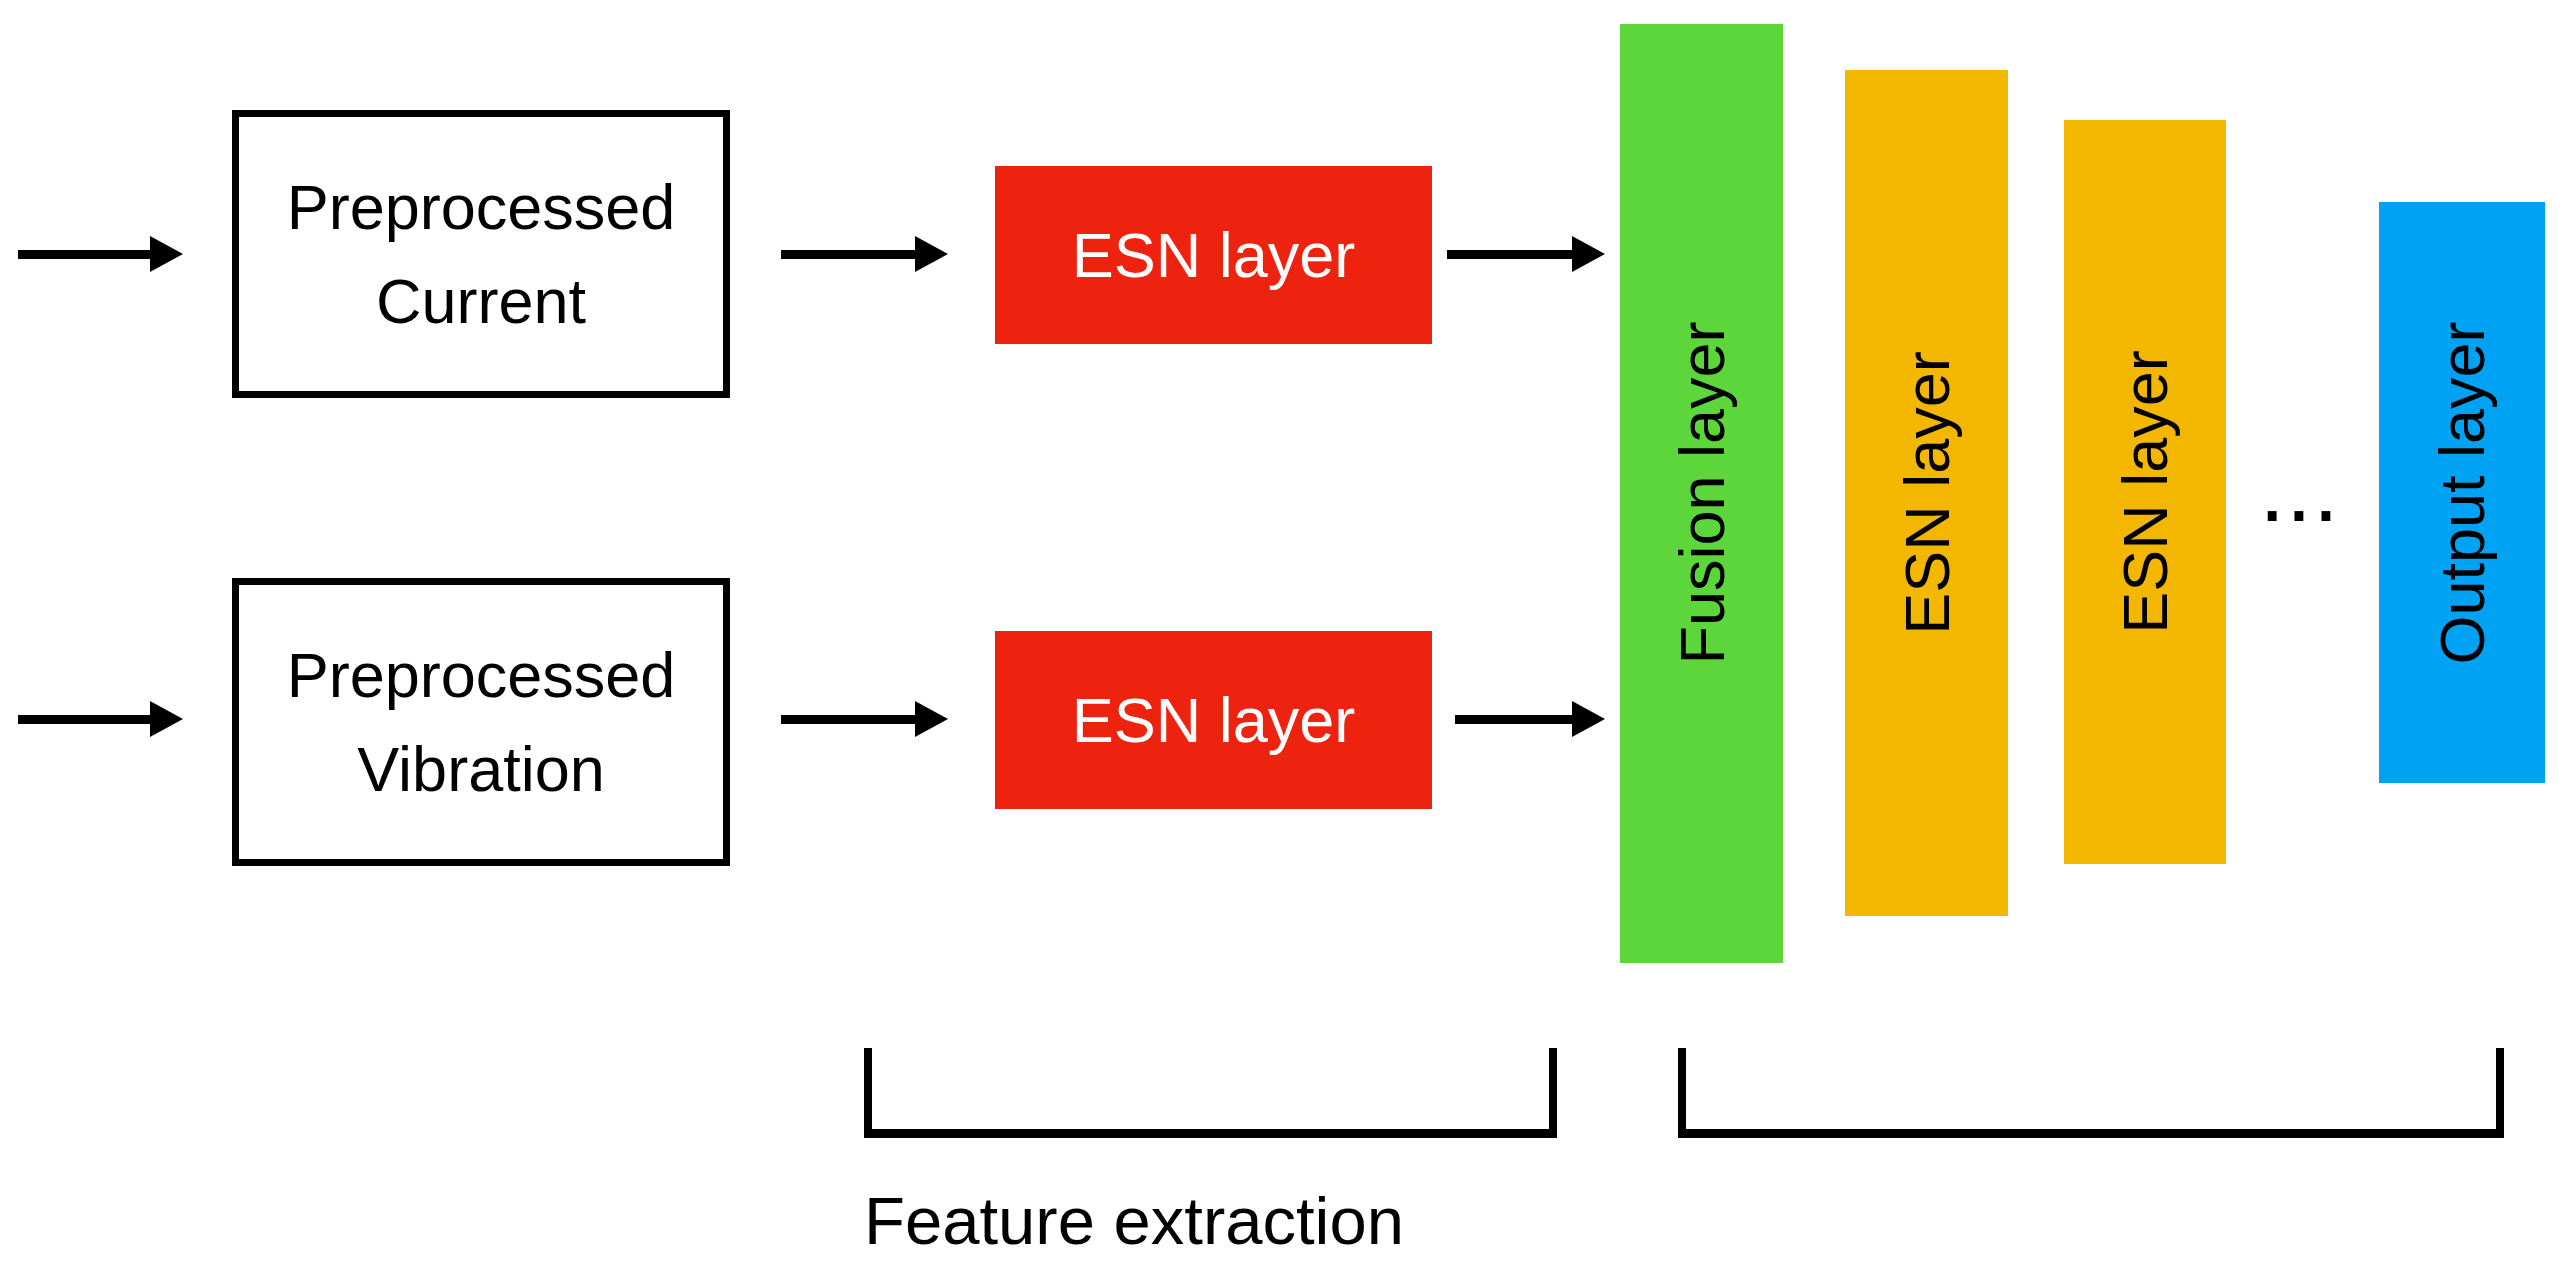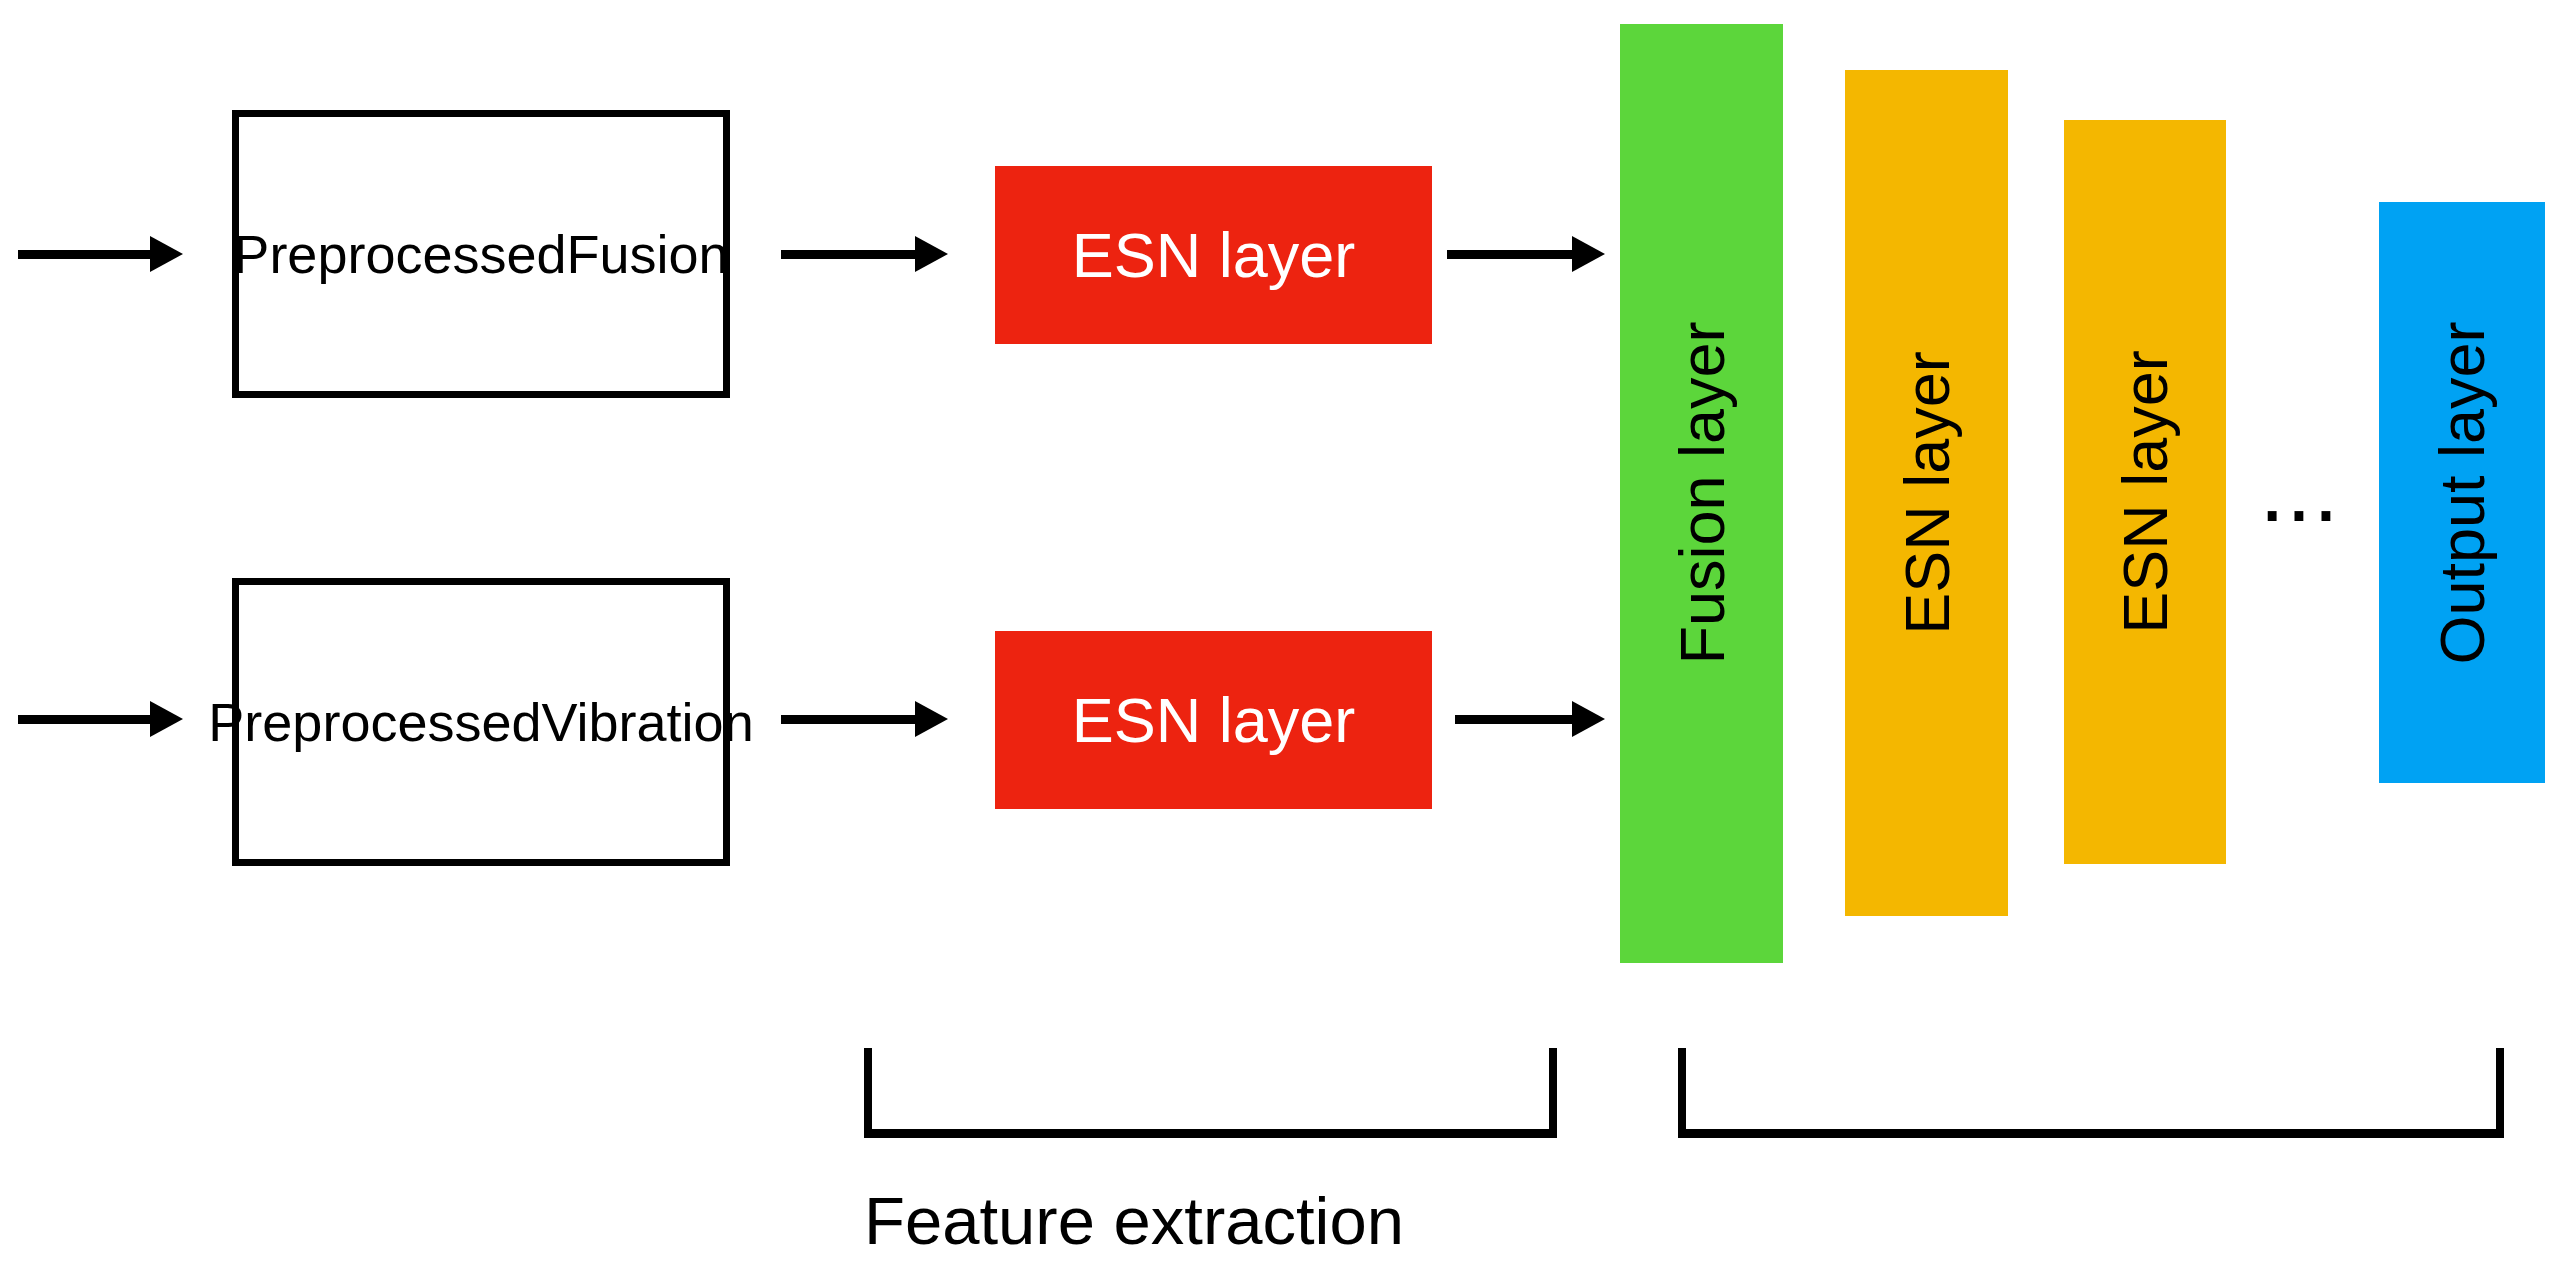--- a/index.html
+++ b/index.html
@@ -3,22 +3,22 @@
 <meta charset="utf-8">
 <style>
   html,body{margin:0;padding:0;background:#ffffff;}
   #canvas{
     position:relative;width:2576px;height:1280px;background:#ffffff;overflow:hidden;
     font-family:"Liberation Sans", sans-serif;color:#000;
   }
   
   .iobox{
     position:absolute;box-sizing:border-box;background:#ffffff;border:7.8px solid #000;
-    display:flex;flex-direction:row;align-items:center;justify-content:center;
-    font-size:54px;line-height:1.5;text-align:center;
+    display:flex;flex-direction:column;align-items:center;justify-content:center;
+    font-size:63px;line-height:1.5;text-align:center;
   }
   .redbox{
     position:absolute;display:flex;align-items:center;justify-content:center;
     color:#ffffff;font-size:63px;
   }
   .col{position:absolute;}
   .vlabel{
     position:absolute;left:50%;top:50%;
     transform:translate(-50%,-50%) rotate(-90deg);
     white-space:nowrap;font-size:63px;color:#000;
@@ -55,21 +55,21 @@
     <div class="shaft"></div>
     <div class="head"></div>
   </div>
   <div class="arrow" style="left:17.6px;top:701px;width:165px;">
     <div class="shaft"></div>
     <div class="head"></div>
   </div>
 
   <div class="iobox" style="left:232px;top:110px;width:498px;height:288px;">
     <span>Preprocessed</span>
-    <span>Fusion</span>
+    <span>Current</span>
   </div>
   <div class="iobox" style="left:232px;top:578px;width:498px;height:288px;">
     <span>Preprocessed</span>
     <span>Vibration</span>
   </div>
 
   <div class="arrow" style="left:781px;top:236px;width:167px;">
     <div class="shaft"></div>
     <div class="head"></div>
   </div>

